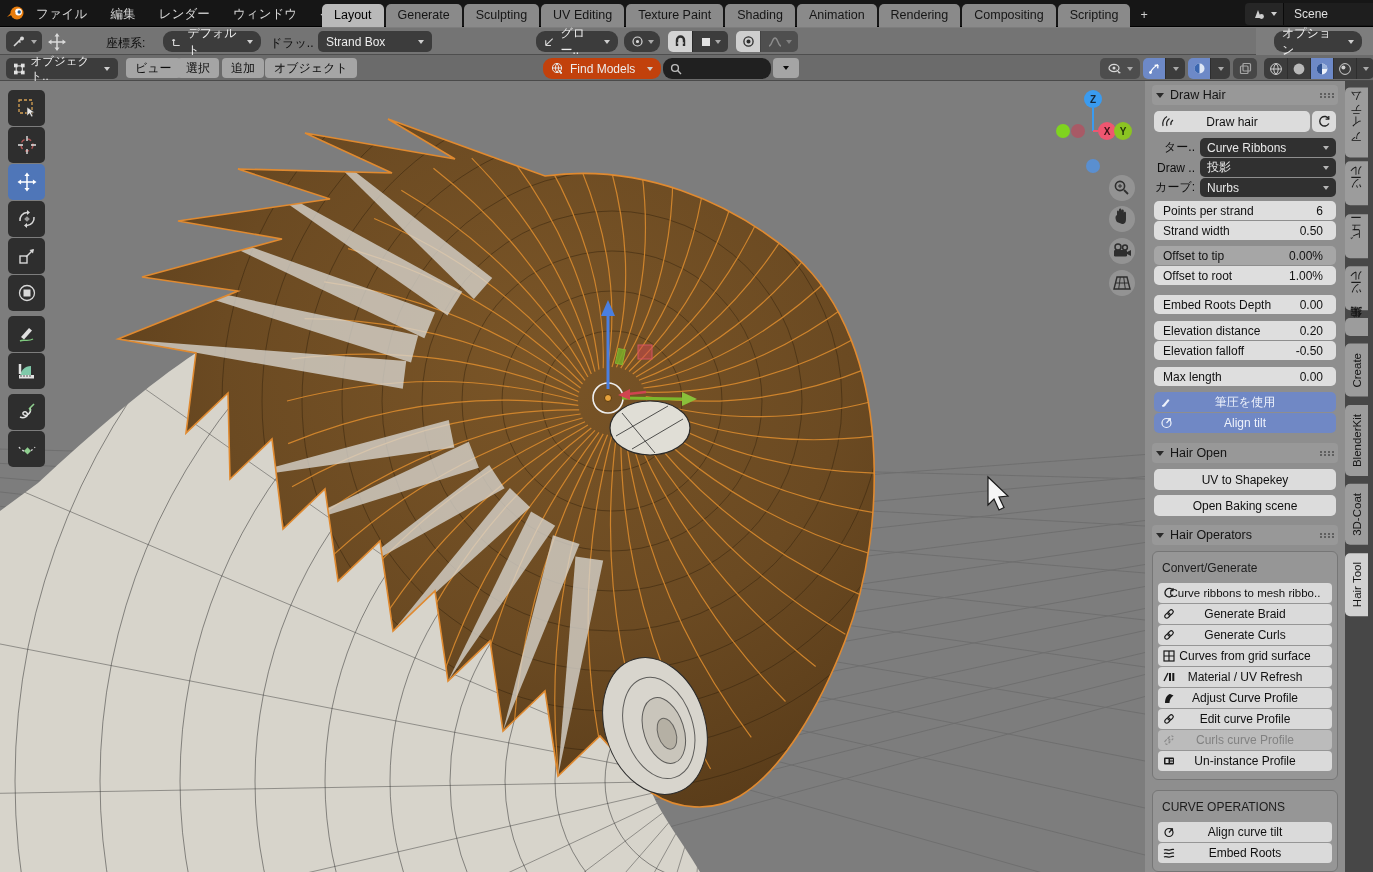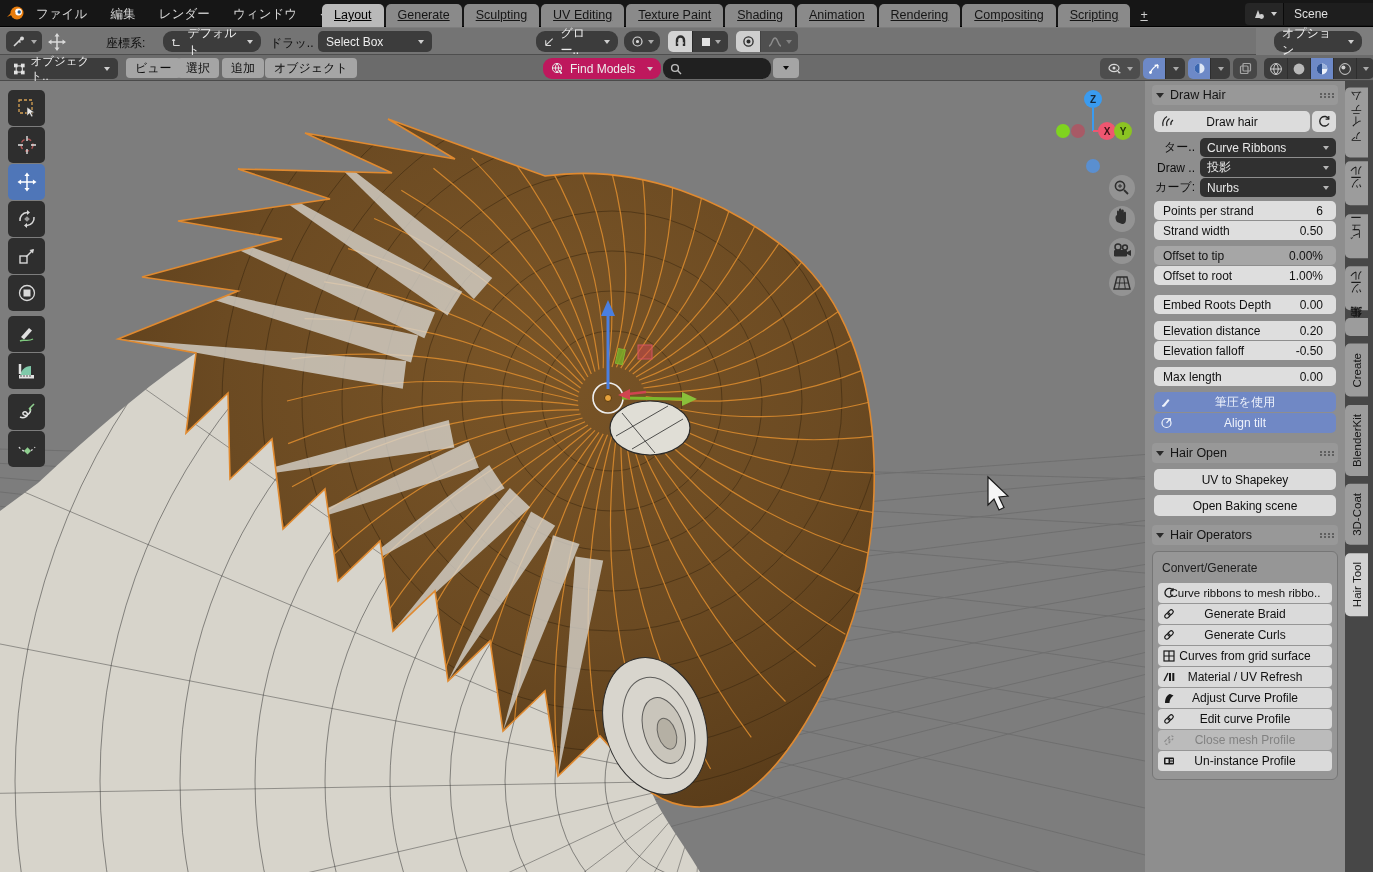--- a/index.html
+++ b/index.html
@@ -4,21 +4,21 @@
 <style>
   html,body{margin:0;padding:0;background:#111;}
   *{box-sizing:border-box;}
   body{font-family:"Liberation Sans","DejaVu Sans",sans-serif;}
   #app{position:relative;width:1373px;height:872px;overflow:hidden;background:#7d7d7d;font-size:12px;-webkit-font-smoothing:antialiased;}
   .abs{position:absolute;}
   
   #topbar{left:0;top:0;width:1373px;height:27px;background:#161616;color:#d8d8d8;border-bottom:1px solid #000;}
   .menu-item{display:inline-block;padding:6px 10px 0 10px;color:#d4d4d4;font-size:12.5px;}
   #wstabs{left:322px;top:4px;height:23px;display:flex;align-items:flex-end;gap:2px;}
-  .wstab{height:23px;padding:4px 12px 0 12px;background:#8a8a8a;color:#151515;border-radius:5px 5px 0 0;font-size:12.5px;text-decoration:underline;}
+  .wstab{height:23px;padding:4px 12px 0 12px;background:#8a8a8a;color:#151515;border-radius:5px 5px 0 0;font-size:12.5px;}
   .wstab.active{background:#b9b9b9;color:#000;}
   .wstab.plus{background:transparent;color:#cfcfcf;padding:4px 8px 0 8px;}
   #scene-block{right:0;top:2px;height:23px;display:flex;align-items:center;}
   #scene-icon-btn{width:38px;height:22px;background:#262626;border-radius:4px 0 0 4px;display:flex;align-items:center;justify-content:center;gap:2px;color:#cfcfcf;}
   #scene-field{width:90px;height:22px;background:#1e1e1e;color:#e0e0e0;display:flex;align-items:center;padding-left:10px;border-left:1px solid #0a0a0a;}
   .caret{display:inline-block;width:0;height:0;border-left:3.5px solid transparent;border-right:3.5px solid transparent;border-top:4px solid currentColor;margin-left:4px;}
   
   #row2{left:0;top:28px;width:1256px;height:27px;background:#747474;border-bottom:1px solid #4e4e4e;color:#0d0d0d;}
   .dd{height:21px;background:#3c3c3c;color:#ededed;border-radius:9px;display:flex;align-items:center;padding:0 8px;gap:6px;font-size:12px;}
   .dd .caret{color:#cfcfcf;}
@@ -125,21 +125,21 @@
     <span class="abs lbl" style="left:106px;top:7px">座標系:</span>
     <div class="abs dd" style="left:163px;top:3px;width:98px">
       <svg width="12" height="12" viewBox="0 0 12 12" stroke="#d8d8d8" stroke-width="1.3" fill="none">
           <path d="M3,10 V3 M3,10 H10 M3,3 l-1.5,1.5 M3,3 l1.5,1.5"></path>
         </svg>
       <span>デフォルト</span>
         <span class="caret" style="margin-left:auto"></span>
     </div>
     <span class="abs lbl" style="left:270px;top:7px">ドラッ..</span>
     <div class="abs dd" style="left:318px;top:3px;width:114px;border-radius:5px">
-      <span>Select Box</span>
+      <span>Strand Box</span>
         <span class="caret" style="margin-left:auto"></span>
     </div>
     <div class="abs dd" style="left:536px;top:3px;width:82px">
       <svg width="12" height="12" viewBox="0 0 12 12" stroke="#d8d8d8" stroke-width="1.3" fill="none">
           <path d="M2,10 L10,2 M2,10 L2,4 M2,10 L8,10"></path>
         </svg>
       <span>グロー..</span>
         <span class="caret" style="margin-left:auto"></span>
     </div>
     <div class="abs sq-btn" style="left:624px;top:3px;width:36px;border-radius:9px">
@@ -194,21 +194,21 @@
         </svg>
       <span style="font-size:11.5px">オブジェクト..</span>
         <span class="caret" style="margin-left:auto"></span>
     </div>
     <div class="abs hbtn" style="left:126px;top:3px">ビュー</div>
     <div class="abs hbtn" style="left:177px;top:3px">選択</div>
     <div class="abs hbtn" style="left:222px;top:3px">追加</div>
     <div class="abs hbtn" style="left:265px;top:3px">オブジェクト</div>
 
     <div class="abs" style="left:543px;top:3px;display:flex;gap:2px">
-      <div class="dd" style="width:118px;background:#be185d;border-radius:9px">
+      <div class="dd" style="width:118px;background:#c2410c;border-radius:9px">
         <svg width="13" height="13" viewBox="0 0 13 13" fill="none" stroke="#e6e6e6" stroke-width="1">
             <circle cx="6" cy="6" r="4.6"></circle>
             <path d="M1.5,6 h9 M6,1.5 a7,7 0 0 0 0,9 M6,1.5 a7,7 0 0 1 0,9"></path>
             <path d="M8,8 l3,3 l-1.4,.4 z" fill="#e6e6e6"></path>
           </svg>
         <span>Find Models</span>
           <span class="caret" style="margin-left:auto"></span>
       </div>
       <div style="width:108px;height:21px;background:#202020;border-radius:9px;display:flex;align-items:center;padding:0 7px">
         <svg width="12" height="12" viewBox="0 0 12 12" fill="none" stroke="#bdbdbd" stroke-width="1.4">
@@ -745,32 +745,49 @@
           </svg>
         <span>Edit curve Profile</span>
       </div>
       <div class="oprow disabled">
         <svg width="12" height="12" viewBox="0 0 12 12" fill="none" stroke="#8a8a8a" stroke-width="1.2" stroke-dasharray="2 1.5">
             <g transform="rotate(-45 6 6)">
               <rect x="0.8" y="4" width="6" height="4" rx="2"></rect>
               <rect x="5.2" y="4" width="6" height="4" rx="2"></rect>
             </g>
           </svg>
-        <span>Close mesh Profile</span>
+        <span>Curls curve Profile</span>
       </div>
       <div class="oprow">
         <svg width="12" height="12" viewBox="0 0 12 12">
             <rect x="1" y="2.5" width="10" height="7" rx="1" fill="#1a1a1a"></rect>
             <rect x="2.5" y="4" width="3" height="4" fill="#dadada"></rect>
             <path d="M7,4.5 h3 M7,6 h3 M7,7.5 h3" stroke="#dadada" stroke-width=".8"></path>
           </svg>
         <span>Un-instance Profile</span>
       </div>
     </div>
 
+    <div class="opbox">
+      <div class="boxlabel">CURVE OPERATIONS</div>
+      <div class="oprow">
+        <svg width="12" height="12" viewBox="0 0 12 12" fill="none" stroke="#1a1a1a" stroke-width="1.2">
+            <circle cx="6" cy="6.5" r="4"></circle>
+            <path d="M6,6.5 L9.6,2.6"></path>
+            <path d="M9.6,2.6 l-2.4,.4 M9.6,2.6 l-.4,2.4"></path>
+          </svg>
+        <span>Align curve tilt</span>
+      </div>
+      <div class="oprow">
+        <svg width="12" height="12" viewBox="0 0 12 12" fill="none" stroke="#1a1a1a" stroke-width="1.2">
+            <path d="M1,3 C3,1.4 5,4 7,3 C9,2.2 10,2.6 11,2.2 M1,6.5 C3,4.9 5,7.5 7,6.5 C9,5.7 10,6.1 11,5.7 M1,10 C3,8.4 5,11 7,10 C9,9.2 10,9.6 11,9.2"></path>
+          </svg>
+        <span>Embed Roots</span>
+      </div>
+    </div>
   </div>
 
   <div id="tabstrip" class="abs">
     <div class="vtab">アイテム</div>
     <div class="vtab">ツール</div>
     <div class="vtab" style="margin-top:4px">ビュー</div>
     <div class="vtab" style="margin-top:4px">ツール</div>
     <div class="vtab" style="margin-top:4px">編集</div>
     <div class="vtab" style="margin-top:4px">Create</div>
     <div class="vtab" style="margin-top:4px">BlenderKit</div>

